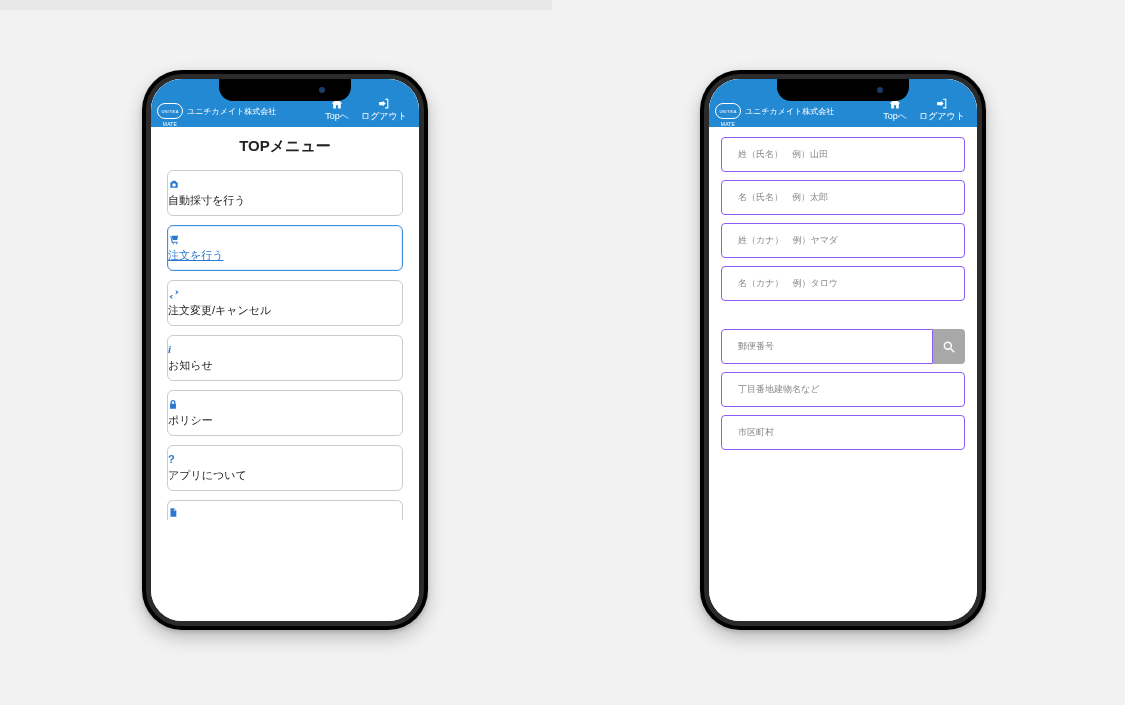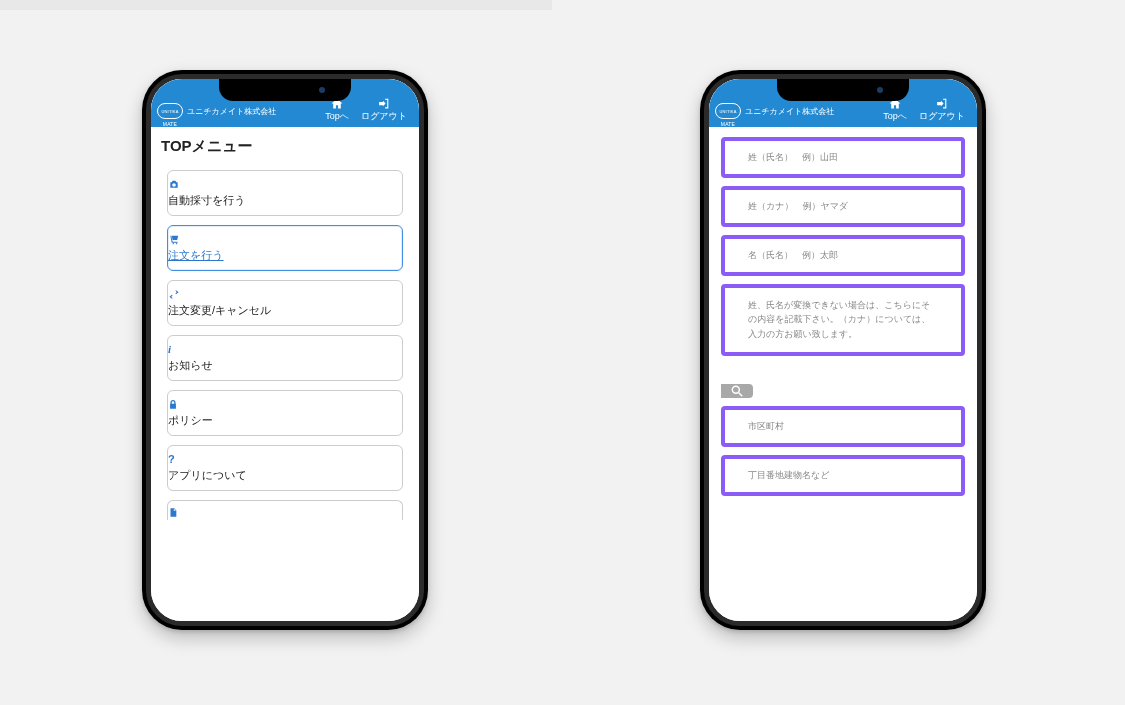--- a/index.html
+++ b/index.html
@@ -78,21 +78,21 @@
     .brand-name { font-size: 8px; font-weight: 500; }
     .nav-btn {
       display: flex; flex-direction: column; align-items: center; justify-content: flex-end;
       padding: 0 6px 4px 6px;
       gap: 2px;
       cursor: pointer;
     }
     .nav-btn svg { fill: #fff; }
     .nav-btn span { font-size: 9px; line-height: 1; }
     .content { padding: 0; overflow: hidden; height: calc(100% - 48px); }
-    .page-title { font-size: 15px; font-weight: 600; padding: 10px 10px 8px 10px; color: #222; }
+    .page-title { font-size: 15px; font-weight: 600; padding: 10px 10px 8px 10px; color: #222; text-align: center; }
     .menu-list { padding: 6px 16px; }
     .menu-item {
       border: 1px solid #ccc;
       border-radius: 6px;
       background: #fff;
       margin-bottom: 9px;
       height: 46px;
       display: flex;
       flex-direction: column;
       align-items: flex-start;
@@ -106,25 +106,25 @@
     .menu-item.selected {
       border: 1.5px solid #3f8fe0;
       color: #2a78d0;
       background: #fff;
       box-shadow: 0 0 0 1px rgba(63,143,224,0.15) inset;
       text-decoration: underline;
     }
     .menu-item.partial { height: 20px; justify-content: flex-end; padding-bottom: 2px; border-bottom: none; border-bottom-left-radius:0; border-bottom-right-radius:0;}
     .form-list { padding: 10px 12px; }
     .field {
-      border: 4px solid #8b5cf6;
+      border: 1px solid #8b5cf6;
       border-radius: 4px;
       background: #fff;
       margin-bottom: 8px;
-      padding: 10px 23px;
+      padding: 10px 16px;
       font-size: 9px;
       color: #888;
       min-height: 14px;
       display: flex;
       align-items: center;
     }
     .field.tall { min-height: 72px; align-items: flex-start; line-height: 1.6; }
     .zip-row { display: flex; gap: 0; margin-bottom: 8px; }
     .zip-row .field { flex: 1; margin-bottom: 0; border-top-right-radius: 0; border-bottom-right-radius: 0; }
     .zip-btn {
@@ -240,33 +240,34 @@
           <div class="nav-btn">
             <svg width="14" height="13" viewBox="0 0 24 24">
                 <path d="M10 17v-2H3V9h7V7l5 5-5 5zm4-14h6v18h-6v-2h4V5h-4V3z"></path>
               </svg>
             <span>ログアウト</span>
           </div>
         </div>
         <div class="content">
           <div class="form-list">
             <div class="field">姓（氏名）　例）山田</div>
+            <div class="field">名（氏名）　例）太郎</div>
             <div class="field">姓（カナ）　例）ヤマダ</div>
-            <div class="field">名（氏名）　例）太郎</div>
-            <div class="field tall">姓、氏名が変換できない場合は、こちらにその内容を記載下さい。（カナ）については、入力の方お願い致します。</div>
+            <div class="field">名（カナ）　例）タロウ</div>
             <div class="gap-block"></div>
             <div class="zip-row">
+              <div class="field">郵便番号</div>
               <div class="zip-btn">
                 <svg width="14" height="14" viewBox="0 0 24 24" stroke-width="2.5">
                     <circle cx="10" cy="10" r="6"></circle>
                     <line x1="15" y1="15" x2="21" y2="21"></line>
                   </svg>
               </div>
             </div>
+            <div class="field">丁目番地建物名など</div>
             <div class="field">市区町村</div>
-            <div class="field">丁目番地建物名など</div>
           </div>
         </div>
       </div>
     </div>
   </div>
 
 </div>
 
 </body></html>

